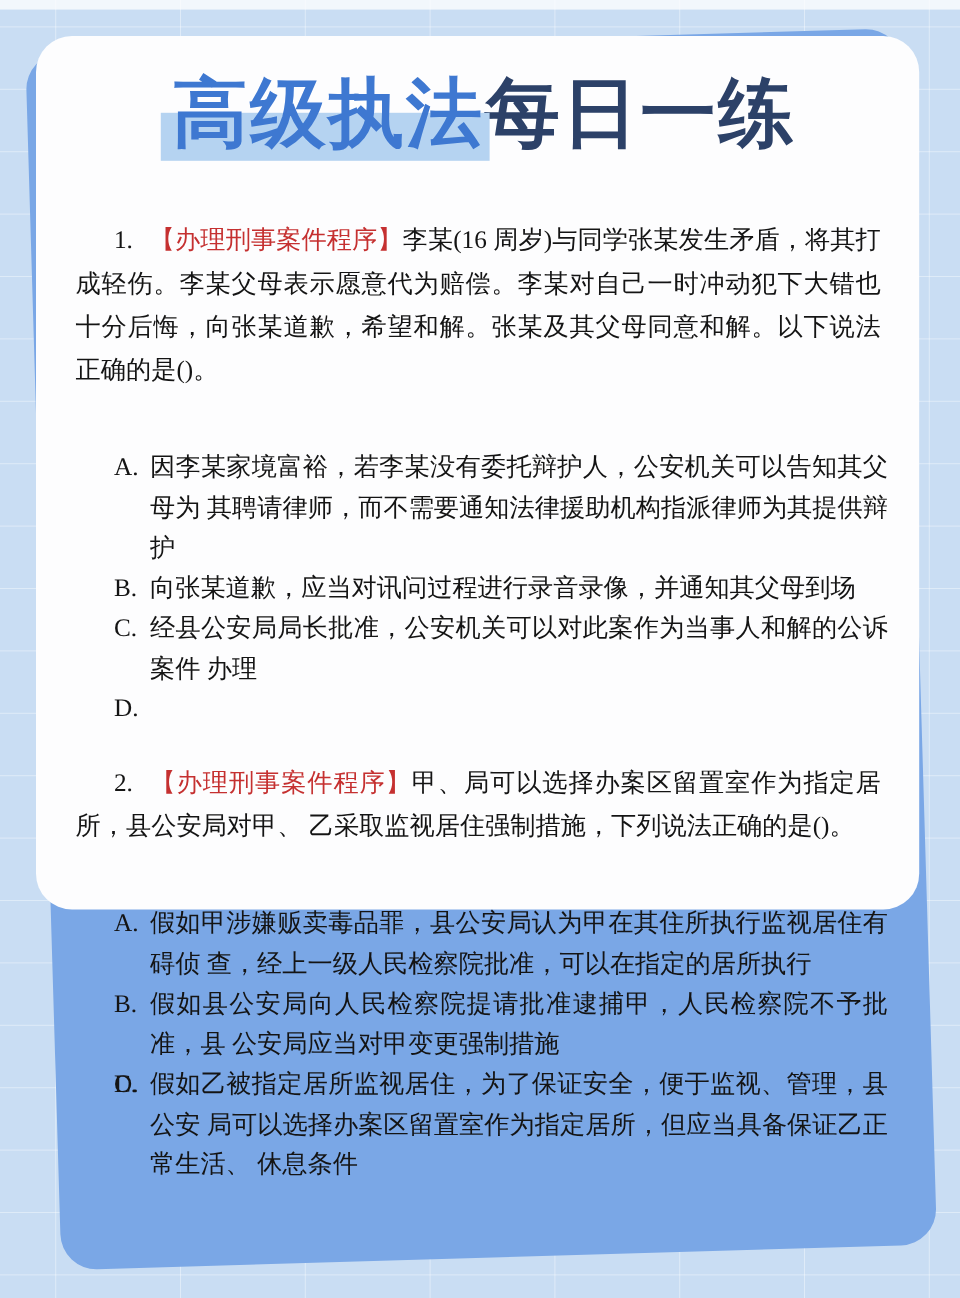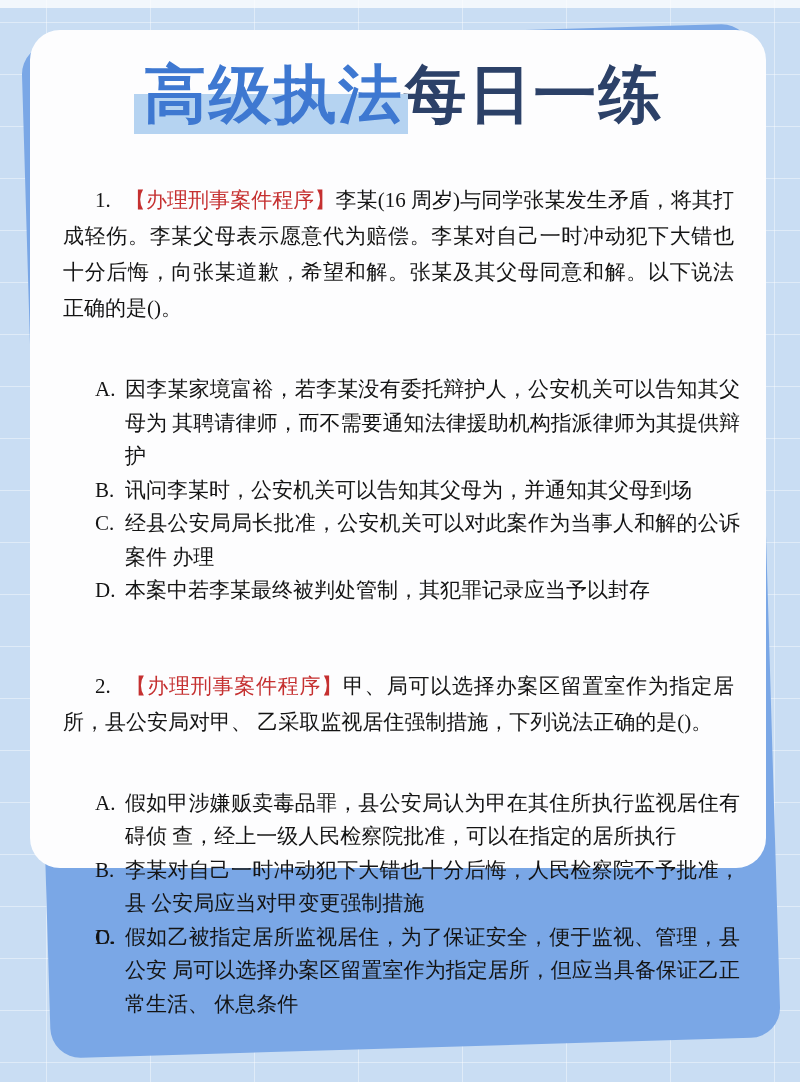--- a/index.html
+++ b/index.html
@@ -23,21 +23,21 @@
     position: absolute;
     left: 36px; top: 34px;
     width: 730px; height: 1014px;
     background: #7aa7e6;
     border-radius: 30px;
     transform: rotate(-1.7deg);
   }
   .card {
     position: absolute;
     left: 30px; top: 30px;
-    width: 736px; height: 838px;
+    width: 736px; height: 728px;
     background: #fdfdfe;
     border-radius: 30px;
     padding: 20px 22px 0 33px;
   }
   .title {
     text-align: center;
     font-family: "DejaVu Sans", "Liberation Sans", sans-serif;
     font-weight: 900;
     font-size: 63px;
     letter-spacing: 2px;
@@ -102,41 +102,41 @@
 
   <div class="question">
     <p class="q-text">
       <span class="q-num">1.</span><span class="q-tag">【办理刑事案件程序】</span><span>李某(16 周岁)与同学张某发生矛盾，将其打成轻伤。李某父母表示愿意代为赔偿。李某对自己一时冲动犯下大错也十分后悔，向张某道歉，希望和解。张某及其父母同意和解。以下说法正确的是()。</span>
     </p>
     <ul class="options">
       <li class="option">
         <span class="opt-letter">A.</span><span class="opt-text">因李某家境富裕，若李某没有委托辩护人，公安机关可以告知其父母为 其聘请律师，而不需要通知法律援助机构指派律师为其提供辩护</span>
       </li>
       <li class="option">
-        <span class="opt-letter">B.</span><span class="opt-text">讯问李某时，公安机关可以告知其父母为，并通知其父母到场</span>
+        <span class="opt-letter">B.</span><span class="opt-text">向张某道歉，应当对讯问过程进行录音录像，并通知其父母到场</span>
       </li>
       <li class="option">
         <span class="opt-letter">C.</span><span class="opt-text">经县公安局局长批准，公安机关可以对此案作为当事人和解的公诉案件 办理</span>
       </li>
       <li class="option">
-        <span class="opt-letter">D.</span><span class="opt-text">本案中若李某最终被判处管制，其犯罪记录应当予以封存</span>
+        <span class="opt-letter">D.</span>
       </li>
     </ul>
   </div>
 
   <div class="question second">
     <p class="q-text">
       <span class="q-num">2.</span><span class="q-tag">【办理刑事案件程序】</span><span>甲、局可以选择办案区留置室作为指定居所，县公安局对甲、 乙采取监视居住强制措施，下列说法正确的是()。</span>
     </p>
     <ul class="options">
       <li class="option">
         <span class="opt-letter">A.</span><span class="opt-text">假如甲涉嫌贩卖毒品罪，县公安局认为甲在其住所执行监视居住有碍侦 查，经上一级人民检察院批准，可以在指定的居所执行</span>
       </li>
       <li class="option">
-        <span class="opt-letter">B.</span><span class="opt-text">李某对自己一时冲动犯下大错也十分后悔，人民检察院不予批准，县 公安局应当对甲变更强制措施</span>
+        <span class="opt-letter">B.</span><span class="opt-text">假如县公安局向人民检察院提请批准逮捕甲，人民检察院不予批准，县 公安局应当对甲变更强制措施</span>
       </li>
       <li class="option">
         <span class="opt-letter">C.</span>
       </li>
       <li class="option">
         <span class="opt-letter">D.</span><span class="opt-text">假如乙被指定居所监视居住，为了保证安全，便于监视、管理，县公安 局可以选择办案区留置室作为指定居所，但应当具备保证乙正常生活、 休息条件</span>
       </li>
     </ul>
   </div>
 

